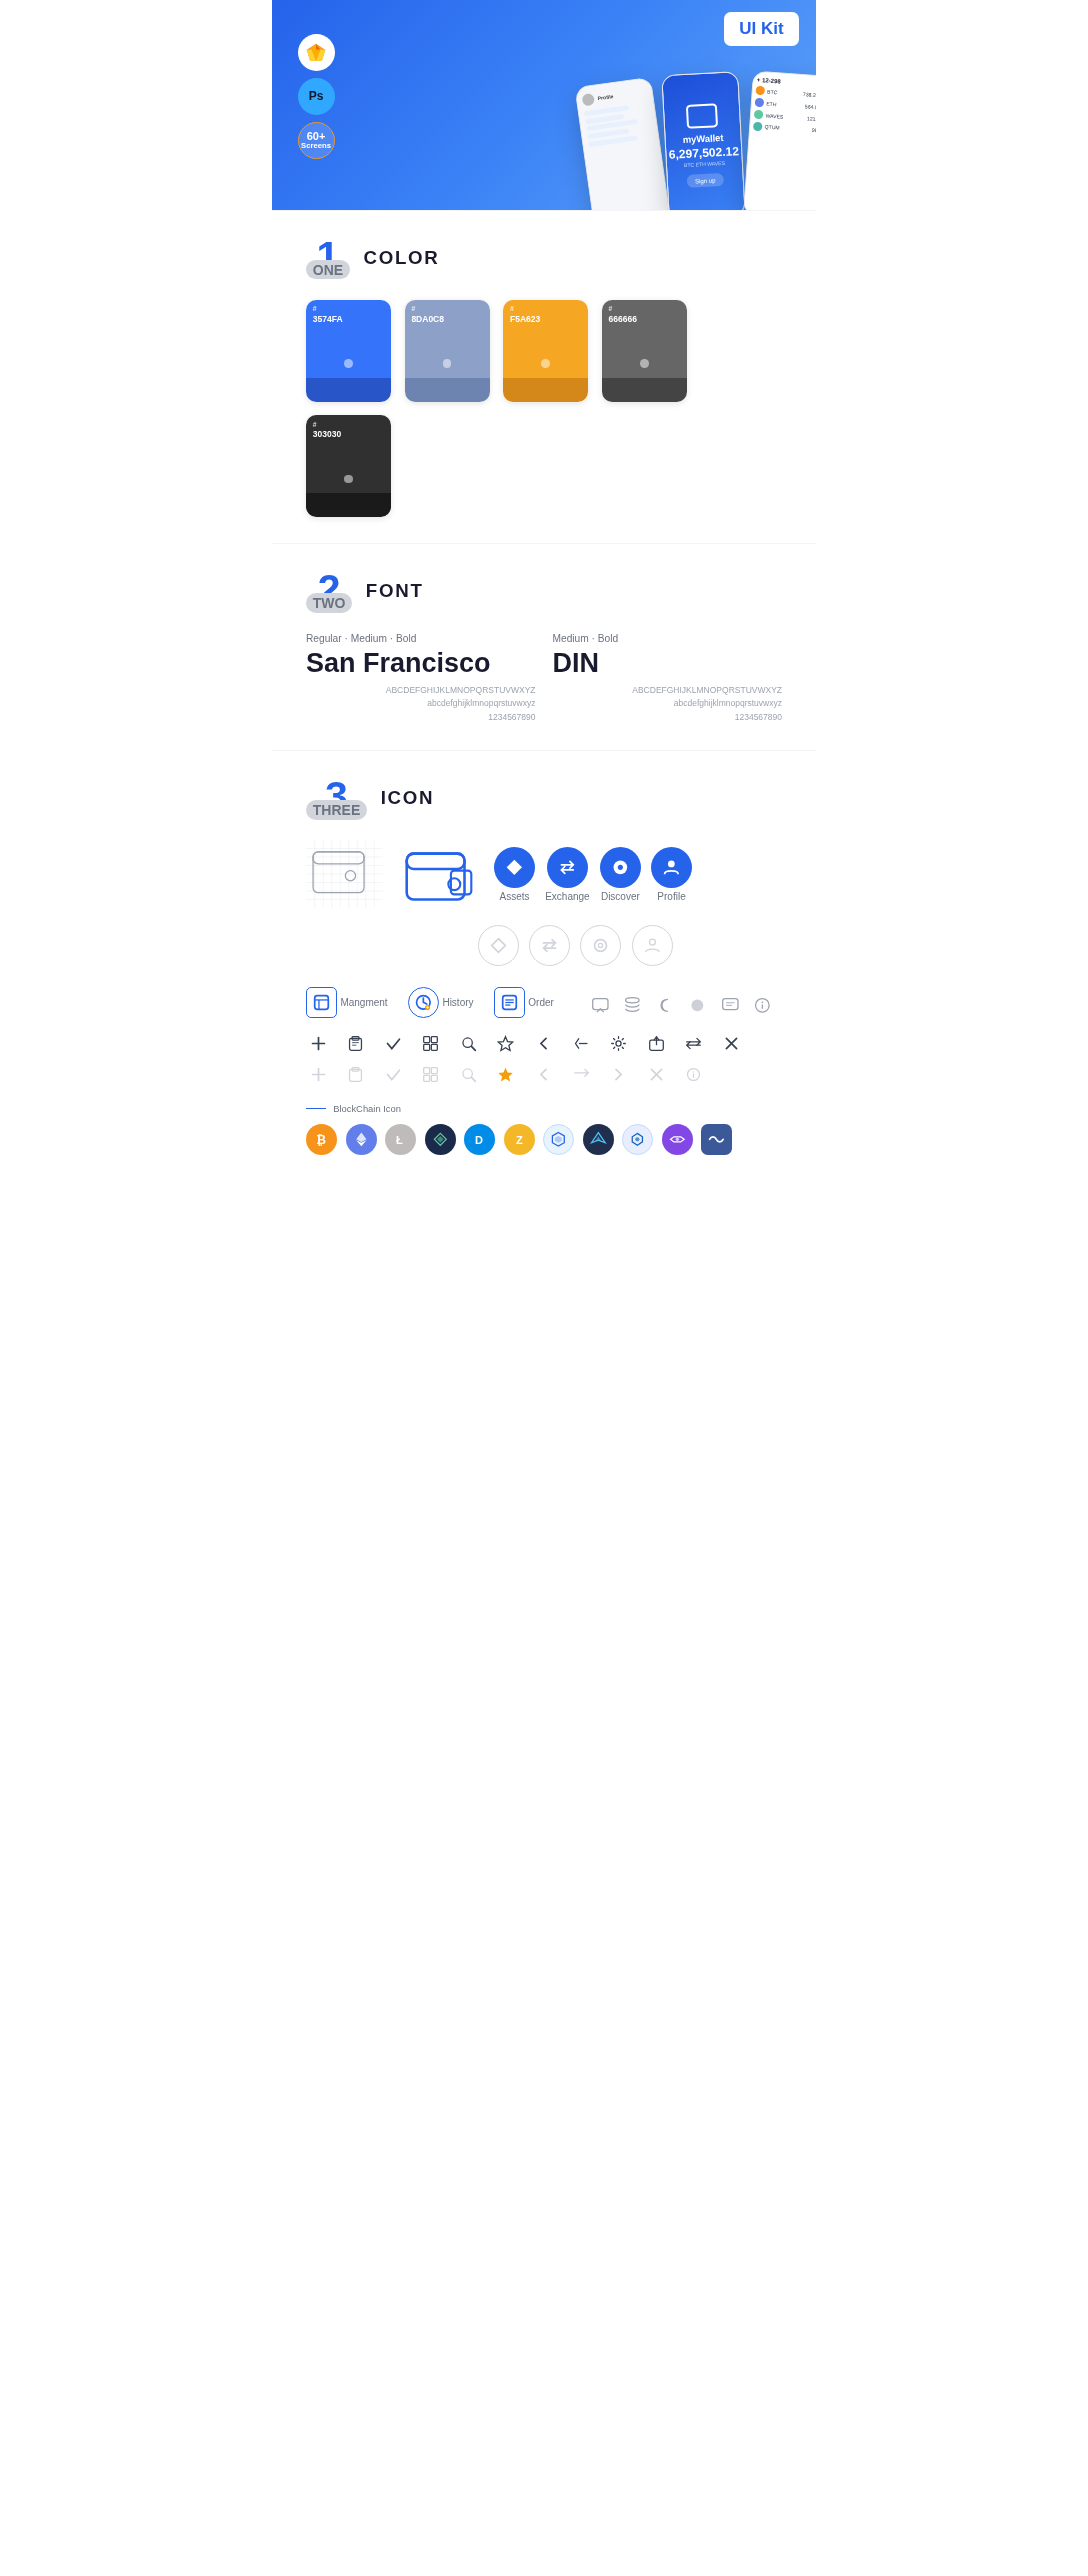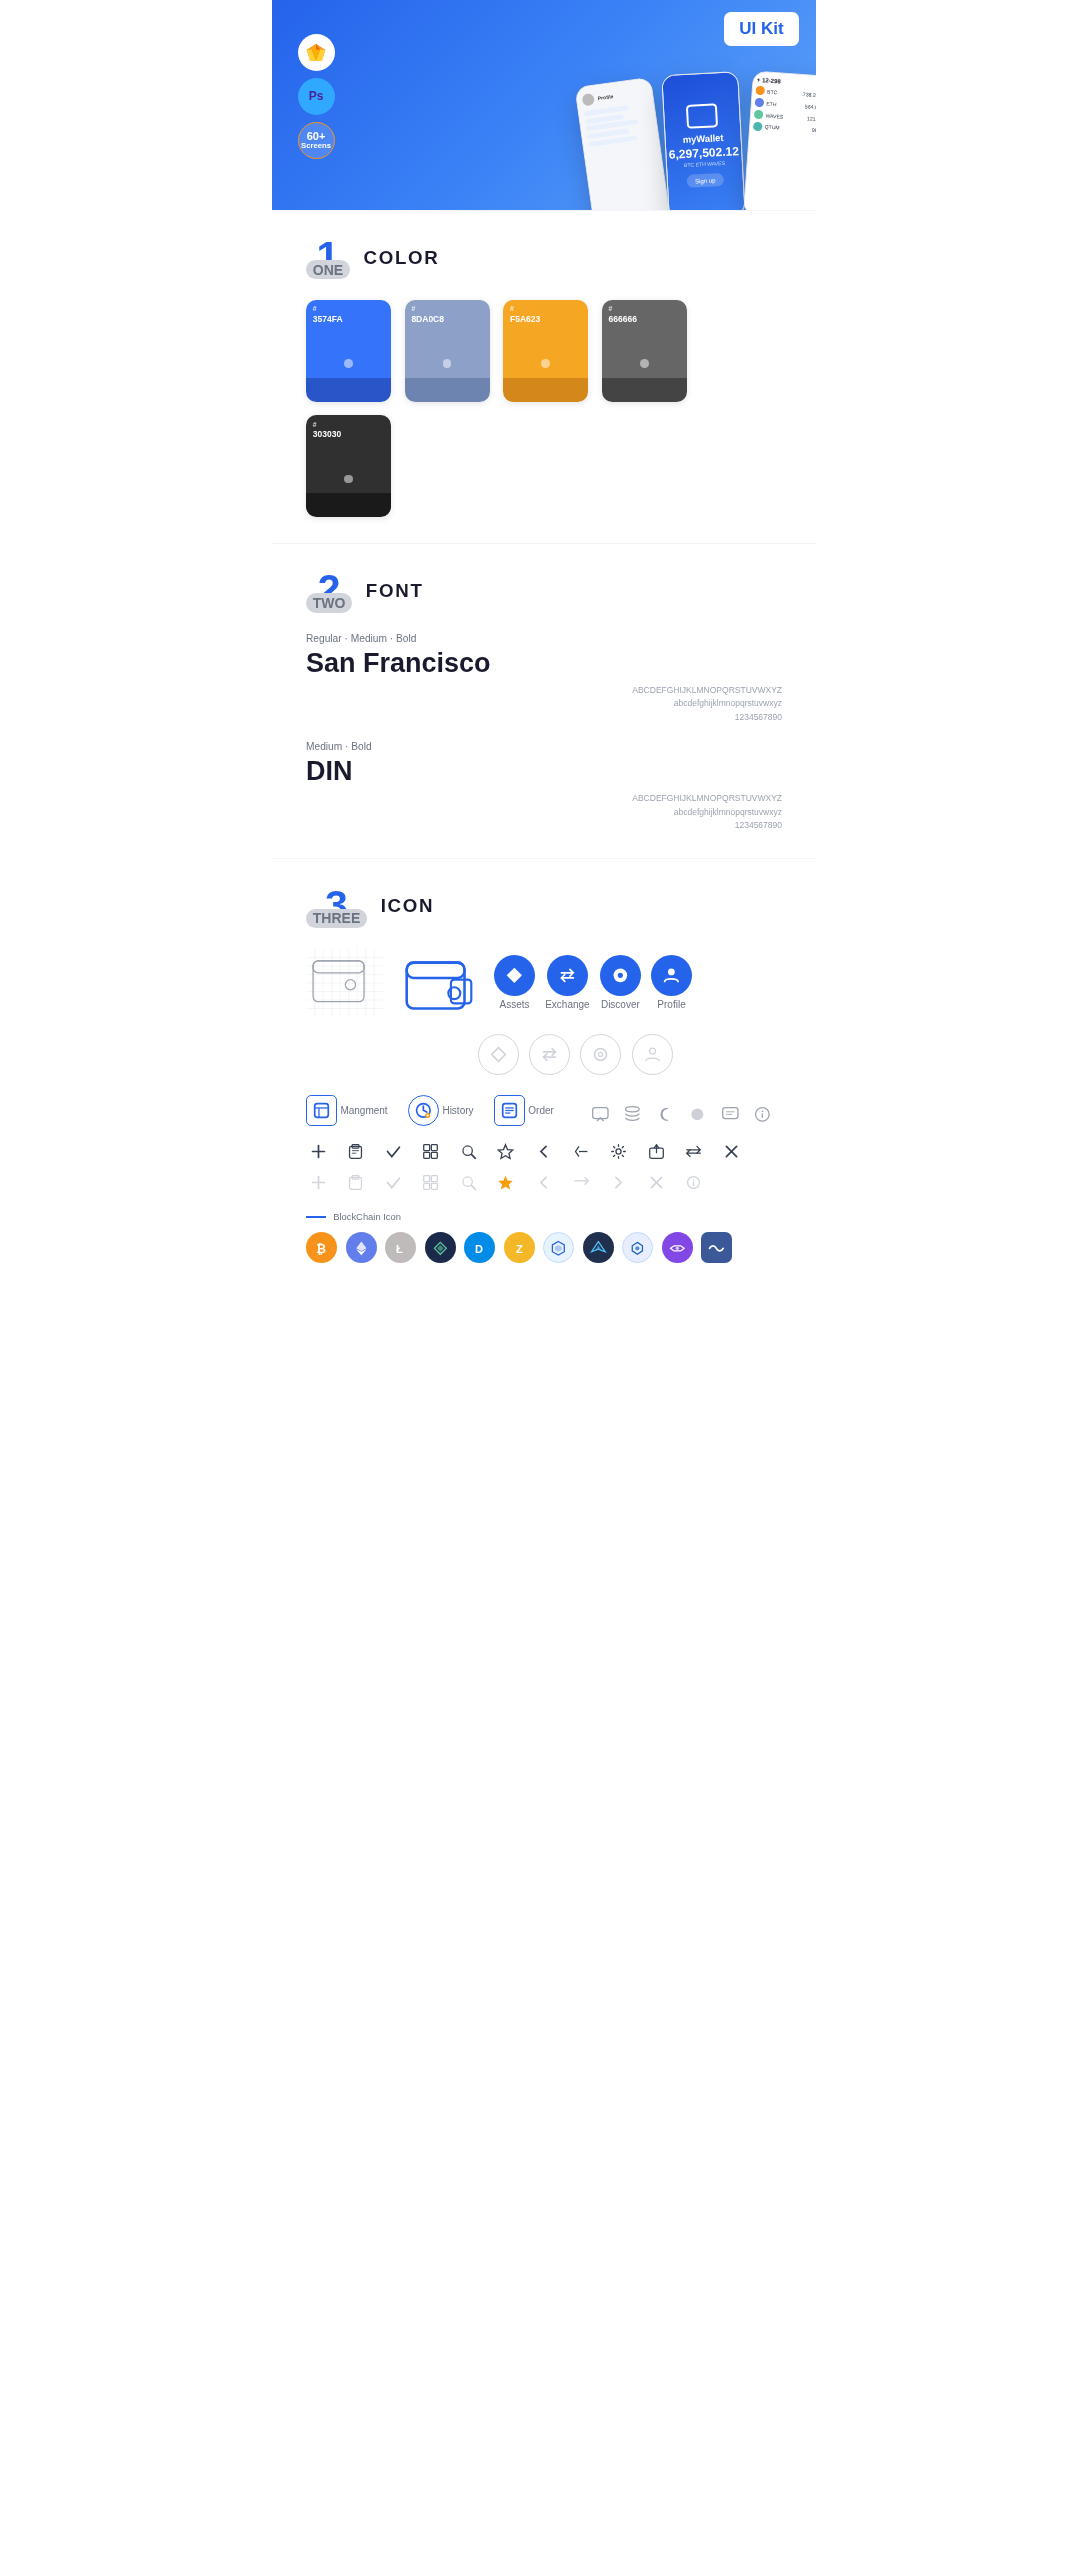--- a/index.html
+++ b/index.html
@@ -43,21 +43,21 @@
     .badge-item {
       width: 37px;
       height: 37px;
       border-radius: 50%;
       display: flex;
       align-items: center;
       justify-content: center;
       font-weight: 700;
       font-size: 10.2px;
     }
-    .badge-ps { background: #31a8ff; color: #4c1d95; font-size: 12px; font-weight: 900; }
+    .badge-ps { background: #31a8ff; color: #0f172a; font-size: 12px; font-weight: 900; }
     .badge-screens { background: #e8f0fe; color: #2563eb; border: 1.7px solid #f7931a; font-size: 8.5px; text-align: center; line-height: 1.1; }
     .phone-mock {
       width: 77px;
       height: 145px;
       background: #fff;
       border-radius: 13.6px;
       border: 1.7px solid #e5e7eb;
       overflow: hidden;
       box-shadow: 0 8.5px 25.5px rgba(0,0,0,0.2);
       position: relative;
@@ -160,21 +160,21 @@
       margin: auto auto 5.1px auto;
     }
     .swatch-bottom {
       height: 24px;
       background: rgba(0,0,0,0.15);
     }
 
     
     .font-grid {
       display: grid;
-      grid-template-columns: 1fr;
+      grid-template-columns: 1fr 1fr;
       gap: 17px;
     }
     .font-label {
       font-size: 10.2px;
       color: #6b7280;
       margin-bottom: 3.4px;
     }
     .font-name {
       font-size: 27px;
       font-weight: 700;

